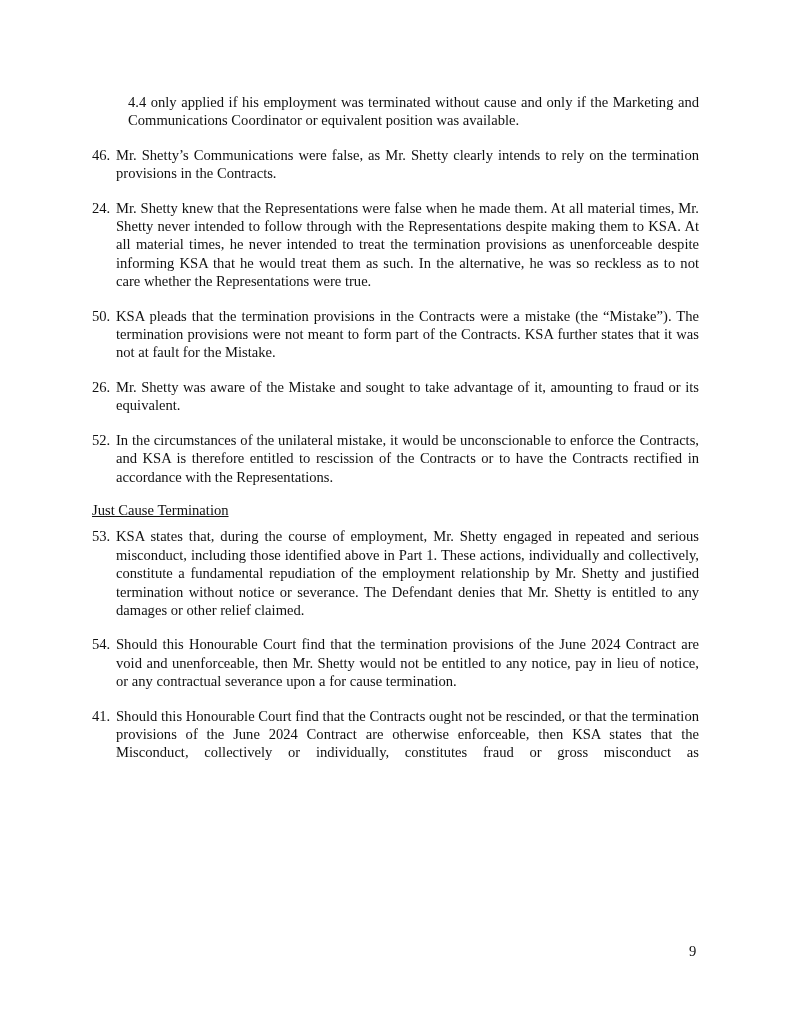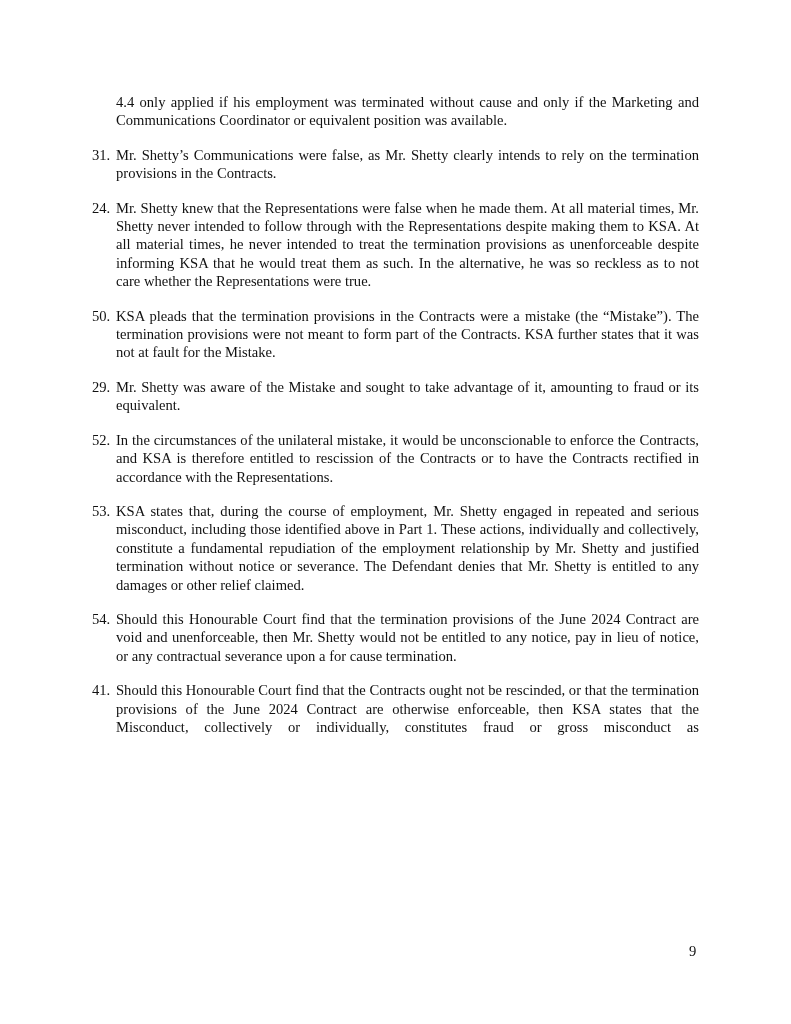--- a/index.html
+++ b/index.html
@@ -17,21 +17,21 @@
     }
     .page {
       position: absolute;
       left: 92px;
       top: 93px;
       width: 607px;
       font-size: 14.6px;
       line-height: 18.4px;
     }
     .cont {
-      margin-left: 24px;
+      margin-left: 36px;
       text-align: justify;
       text-align-last: left;
       margin-bottom: 16px;
     }
     .item {
       display: flex;
       margin-bottom: 16px;
     }
     .item .num {
       width: 24px;
@@ -56,41 +56,42 @@
     }
   </style>
 </head>
 <body>
 
 <div class="page">
 
   <div class="cont">4.4 only applied if his employment was terminated without cause and only if the Marketing and Communications Coordinator or equivalent position was available.</div>
 
   <div class="item">
-    <span class="num">31.</span>
+    <span class="num">46.</span>
     <span class="body">Mr. Shetty’s Communications were false, as Mr. Shetty clearly intends to rely on the termination provisions in the Contracts.</span>
   </div>
   <div class="item">
     <span class="num">24.</span>
     <span class="body">Mr. Shetty knew that the Representations were false when he made them. At all material times, Mr. Shetty never intended to follow through with the Representations despite making them to KSA. At all material times, he never intended to treat the termination provisions as unenforceable despite informing KSA that he would treat them as such. In the alternative, he was so reckless as to not care whether the Representations were true.</span>
   </div>
 
   <div class="item">
     <span class="num">50.</span>
     <span class="body">KSA pleads that the termination provisions in the Contracts were a mistake (the “Mistake”). The termination provisions were not meant to form part of the Contracts. KSA further states that it was not at fault for the Mistake.</span>
   </div>
   <div class="item">
-    <span class="num">29.</span>
+    <span class="num">26.</span>
     <span class="body">Mr. Shetty was aware of the Mistake and sought to take advantage of it, amounting to fraud or its equivalent.</span>
   </div>
   <div class="item">
     <span class="num">52.</span>
     <span class="body">In the circumstances of the unilateral mistake, it would be unconscionable to enforce the Contracts, and KSA is therefore entitled to rescission of the Contracts or to have the Contracts rectified in accordance with the Representations.</span>
   </div>
 
+  <div class="heading">Just Cause Termination</div>
   <div class="item">
     <span class="num">53.</span>
     <span class="body">KSA states that, during the course of employment, Mr. Shetty engaged in repeated and serious misconduct, including those identified above in Part 1. These actions, individually and collectively, constitute a fundamental repudiation of the employment relationship by Mr. Shetty and justified termination without notice or severance. The Defendant denies that Mr. Shetty is entitled to any damages or other relief claimed.</span>
   </div>
   <div class="item">
     <span class="num">54.</span>
     <span class="body">Should this Honourable Court find that the termination provisions of the June 2024 Contract are void and unenforceable, then Mr. Shetty would not be entitled to any notice, pay in lieu of notice, or any contractual severance upon a for cause termination.</span>
   </div>
   <div class="item">
     <span class="num">41.</span>

